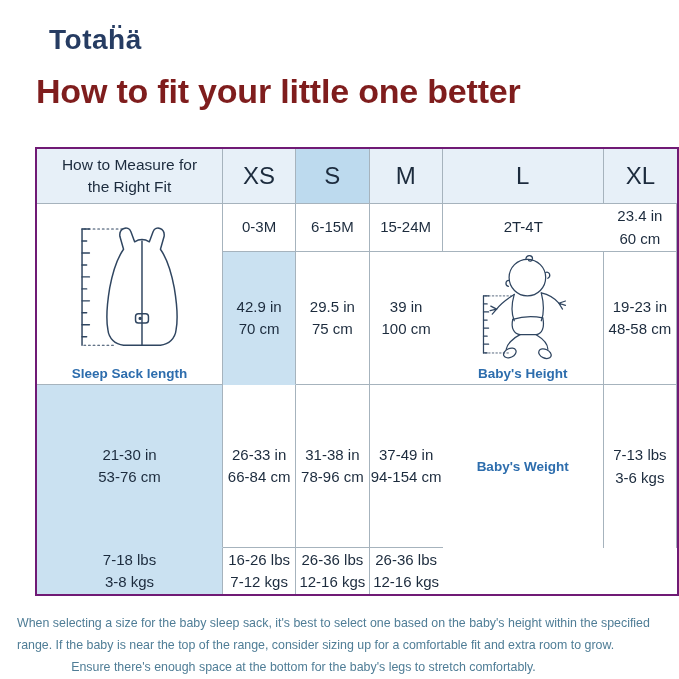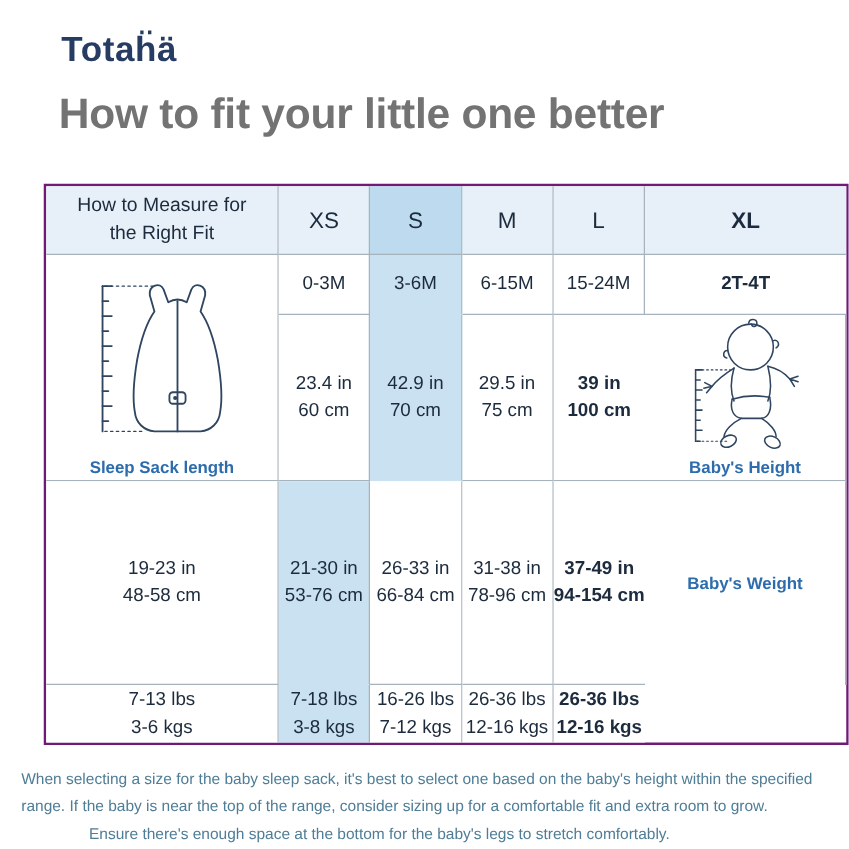--- a/index.html
+++ b/index.html
@@ -6,38 +6,38 @@
   .page{
     position:relative;width:679px;height:679px;background:#ffffff;overflow:hidden;
     font-family:"Liberation Sans","DejaVu Sans",sans-serif;
     margin-left:17px;
   }
   .logo{
     position:absolute;left:32px;top:24px;font-size:28px;font-weight:bold;
     color:#263c62;letter-spacing:.5px;
   }
   .heading{
-    position:absolute;left:30px;top:72px;margin:0;font-size:34px;font-weight:bold;
-    color:#737373;letter-spacing:-.2px;
+    position:absolute;left:19px;top:72px;margin:0;font-size:34px;font-weight:bold;
+    color:#7f1d1d;letter-spacing:-.2px;
   }
   .size-table{
     position:absolute;left:18px;top:147px;width:644px;
     display:grid;grid-template-columns:186px repeat(5,1fr);
     grid-template-rows:55px 48px 133px 163px 46px;
     border:2px solid #701a75;box-sizing:border-box;background:#fff;
   }
   .cell{
     display:flex;flex-direction:column;align-items:center;justify-content:center;
     text-align:center;box-sizing:border-box;
     border-right:1px solid #a6b3bd;border-bottom:1px solid #a6b3bd;
     font-size:15px;color:#1c2b3d;background:#fff;line-height:1.5;
   }
-  .last-col{border-right:none;font-weight:bold;}
+  .last-col{border-right:none;}
   .last-row{border-bottom:none;}
-  .hdr{background:#e7f0f8;font-size:18px;}
+  .hdr{background:#e7f0f8;font-size:24px;}
   .corner{font-size:15.5px;line-height:1.4;padding:0 16px;}
   .s-hdr{background:#bddaee;}
   .s-body{background:#cae1f1;border-bottom-color:#cae1f1;}
   .label-cell{background:#fff;}
   .sack-cell{grid-column:1;grid-row:2 / span 2;justify-content:flex-start;padding-top:12px;}
   .blue-label{color:#2d6dad;font-size:13.5px;font-weight:bold;margin-top:2px;}
   .illus{display:block;}
   .note{
     position:absolute;left:0;top:612px;width:573px;text-align:center;
     font-size:12.4px;line-height:1.78;color:#4f7d96;
@@ -98,21 +98,20 @@
                    Z"></path>
           <line x1="93" y1="27" x2="93" y2="140"></line>
           <rect x="86" y="106" width="14" height="10" rx="3"></rect>
           <circle cx="91" cy="111" r="1" fill="#2f4560"></circle>
         </g>
       </svg>
       <div class="blue-label">Sleep Sack length</div>
     </div>
 
     <div class="cell">0-3M</div>
-    <div class="cell s-body">3-6M</div>
     <div class="cell">6-15M</div>
     <div class="cell">15-24M</div>
     <div class="cell last-col">2T-4T</div>
 
     <div class="cell">
       <span>23.4 in</span>
       <span>60 cm</span>
     </div>
     <div class="cell s-body">
       <span>42.9 in</span>

